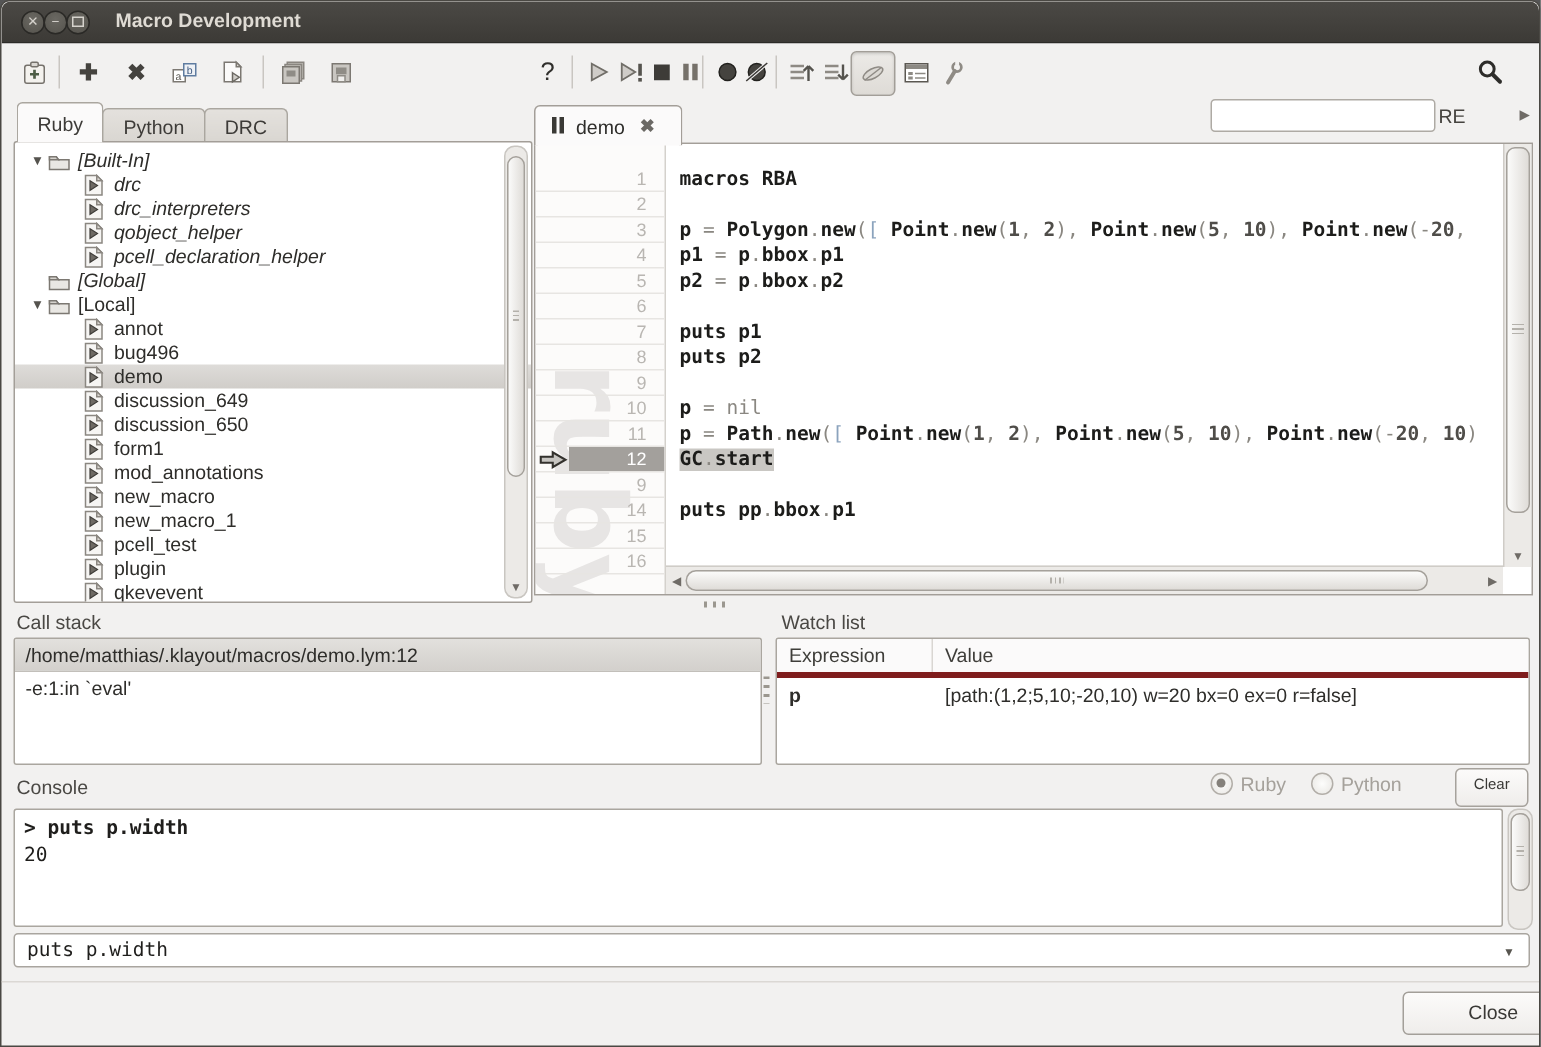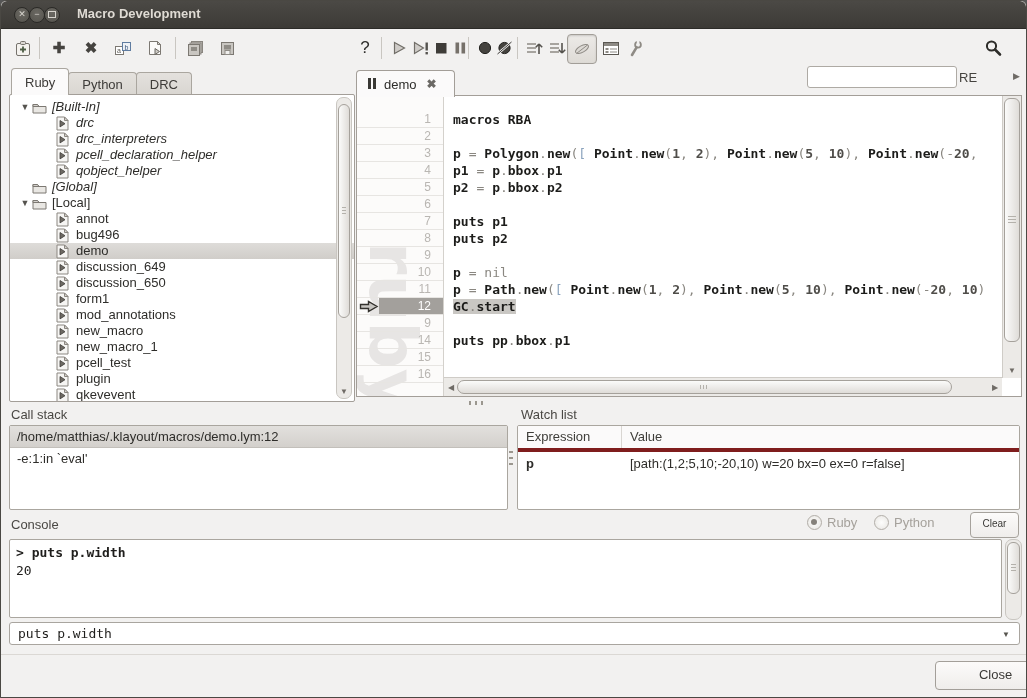--- a/index.html
+++ b/index.html
@@ -292,31 +292,31 @@
           <span class="tlabel it">drc_interpreters</span>
         </div>
         <div class="tree-row" style="padding-left: 46px;">
           <span class="ticon">
             <svg width="13" height="15">
               <path d="M1 1 h7.5 l3.5 3.5 V14 H1z" fill="#f6f5f3" stroke="#8b8781"></path>
               <path d="M8.5 1 l3.5 3.5 h-3.5z" fill="#d9d6d1" stroke="#8b8781"></path>
               <path d="M4 4.5 l5 3.2 -5 3.2z" fill="#6e6a64" stroke="#413f3b" stroke-width="0.8"></path>
             </svg>
           </span>
+          <span class="tlabel it">qobject_helper</span>
+        </div>
+        <div class="tree-row" style="padding-left: 46px;">
+          <span class="ticon">
+            <svg width="13" height="15">
+              <path d="M1 1 h7.5 l3.5 3.5 V14 H1z" fill="#f6f5f3" stroke="#8b8781"></path>
+              <path d="M8.5 1 l3.5 3.5 h-3.5z" fill="#d9d6d1" stroke="#8b8781"></path>
+              <path d="M4 4.5 l5 3.2 -5 3.2z" fill="#6e6a64" stroke="#413f3b" stroke-width="0.8"></path>
+            </svg>
+          </span>
           <span class="tlabel it">pcell_declaration_helper</span>
-        </div>
-        <div class="tree-row" style="padding-left: 46px;">
-          <span class="ticon">
-            <svg width="13" height="15">
-              <path d="M1 1 h7.5 l3.5 3.5 V14 H1z" fill="#f6f5f3" stroke="#8b8781"></path>
-              <path d="M8.5 1 l3.5 3.5 h-3.5z" fill="#d9d6d1" stroke="#8b8781"></path>
-              <path d="M4 4.5 l5 3.2 -5 3.2z" fill="#6e6a64" stroke="#413f3b" stroke-width="0.8"></path>
-            </svg>
-          </span>
-          <span class="tlabel it">qobject_helper</span>
         </div>
         <div class="tree-row" style="padding-left: 8px;">
           <span class="exp"></span>
           <span class="ticon">
             <svg width="15" height="13">
               <path d="M1 3.5 h4.5 l1.5 2 H14 V12 H1z" fill="#e9e7e3" stroke="#7c7872"></path>
               <path d="M1 3.5 h4.5 l1.5 2 H1z" fill="#d5d2cd" stroke="#7c7872"></path>
             </svg>
           </span>
           <span class="tlabel it">[Global]</span>

